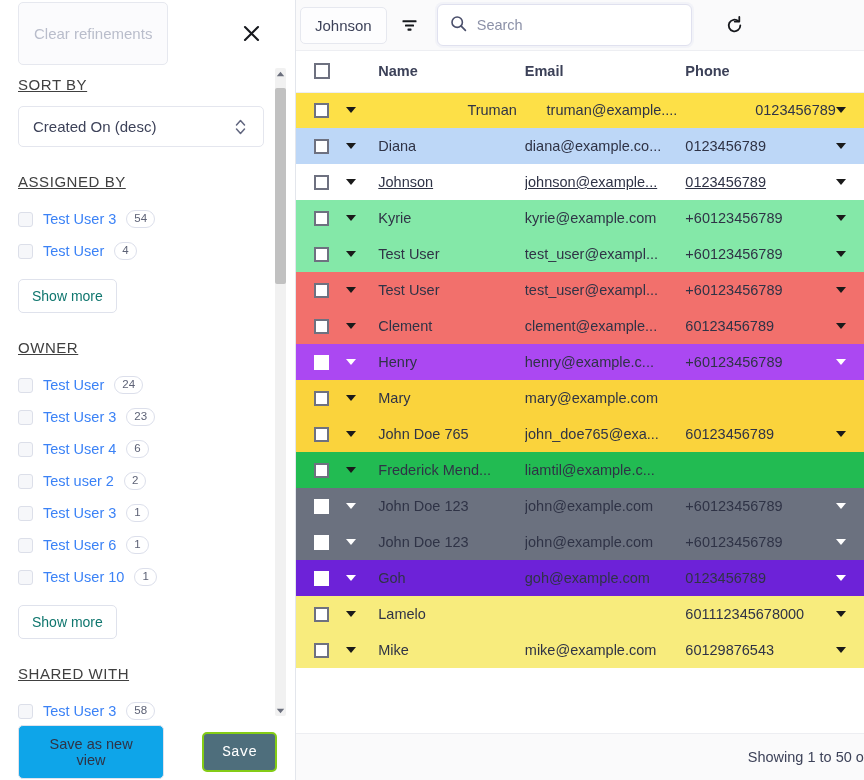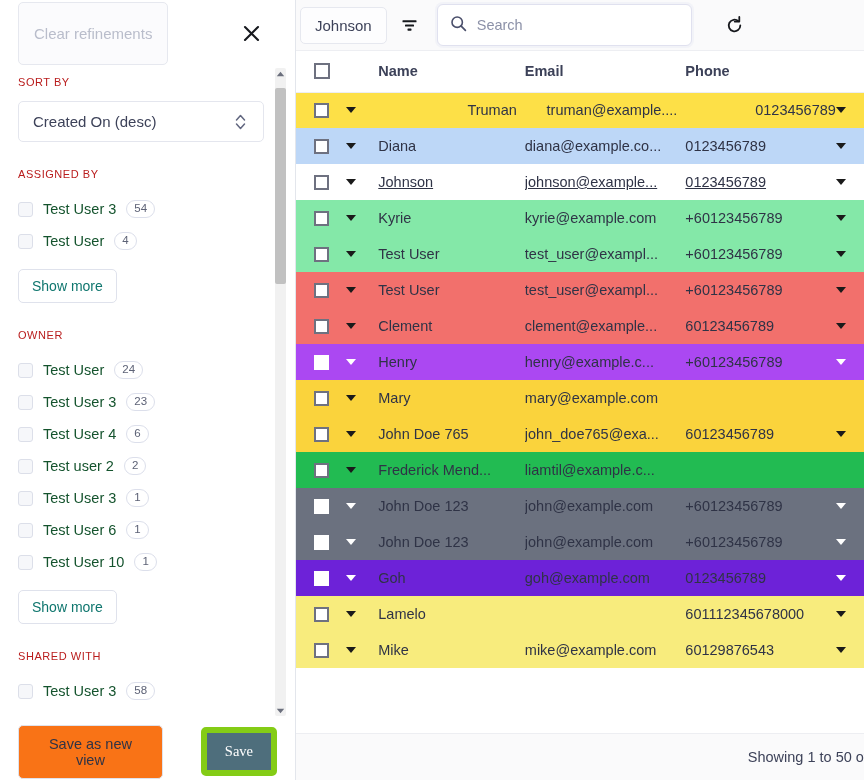--- a/index.html
+++ b/index.html
@@ -54,26 +54,27 @@
   .sidebar-scroll {
     flex: 1;
     position: relative;
     overflow: hidden;
     padding: 0 0 0 0;
   }
   .sidebar-inner {
     padding: 14px 34px 0 18px;
   }
   .facet-title {
-    font-size: 11px;
+    font-size: 15px;
     letter-spacing: 0.55px;
-    color: #b91c1c;
+    color: #404040;
     font-weight: 400;
     margin-bottom: 13px;
     text-transform: uppercase;
+    text-decoration: underline;
   }
   .sort-select-wrap {
     position: relative;
     margin-bottom: 20px;
   }
   .sort-select {
     width: 246px;
     height: 41px;
     border: 1px solid #e4e6ee;
     border-radius: 5px;
@@ -102,21 +103,21 @@
   }
   .cb {
     width: 15px; height: 15px;
     border: 1px solid #dcdfe9;
     border-radius: 3px;
     background: #f6f7fa;
     flex: none;
   }
   .facet-label {
     font-size: 14.5px;
-    color: #14532d;
+    color: #3b82f6;
   }
   .facet-count {
     font-size: 11.5px;
     color: #5d6276;
     border: 1px solid #dcdfeb;
     border-radius: 9px;
     padding: 1px 7px 2px;
     line-height: 1.2;
     background: #fff;
   }
@@ -159,38 +160,38 @@
   .sidebar-footer {
     height: 58px;
     display: flex;
     align-items: center;
     gap: 10px;
     padding: 0 18px;
     background: #fff;
     border-top: 1px solid transparent;
   }
   .btn-outline {
-    background: #f97316;
+    background: #0ea5e9;
     border: 1px solid #dfe2ec;
     border-radius: 5px;
     font-size: 14.5px;
     color: #2f3346;
     padding: 10px 15px;
     cursor: pointer;
     font-family: "Liberation Sans", sans-serif;
   }
   .btn-save {
     background: #4e6e7c;
-    border: 6px solid #84cc16;
+    border: 2px solid #84cc16;
     border-radius: 5px;
     font-size: 14.5px;
     color: #ffffff;
     padding: 10px 18px;
     cursor: pointer;
-    font-family: Liberation Serif, serif;
+    font-family: Liberation Mono, monospace;
     margin-left: 28px;
   }
 
   
   .main {
     flex: 1;
     height: 780px;
     display: flex;
     flex-direction: column;
     background: #fff;

